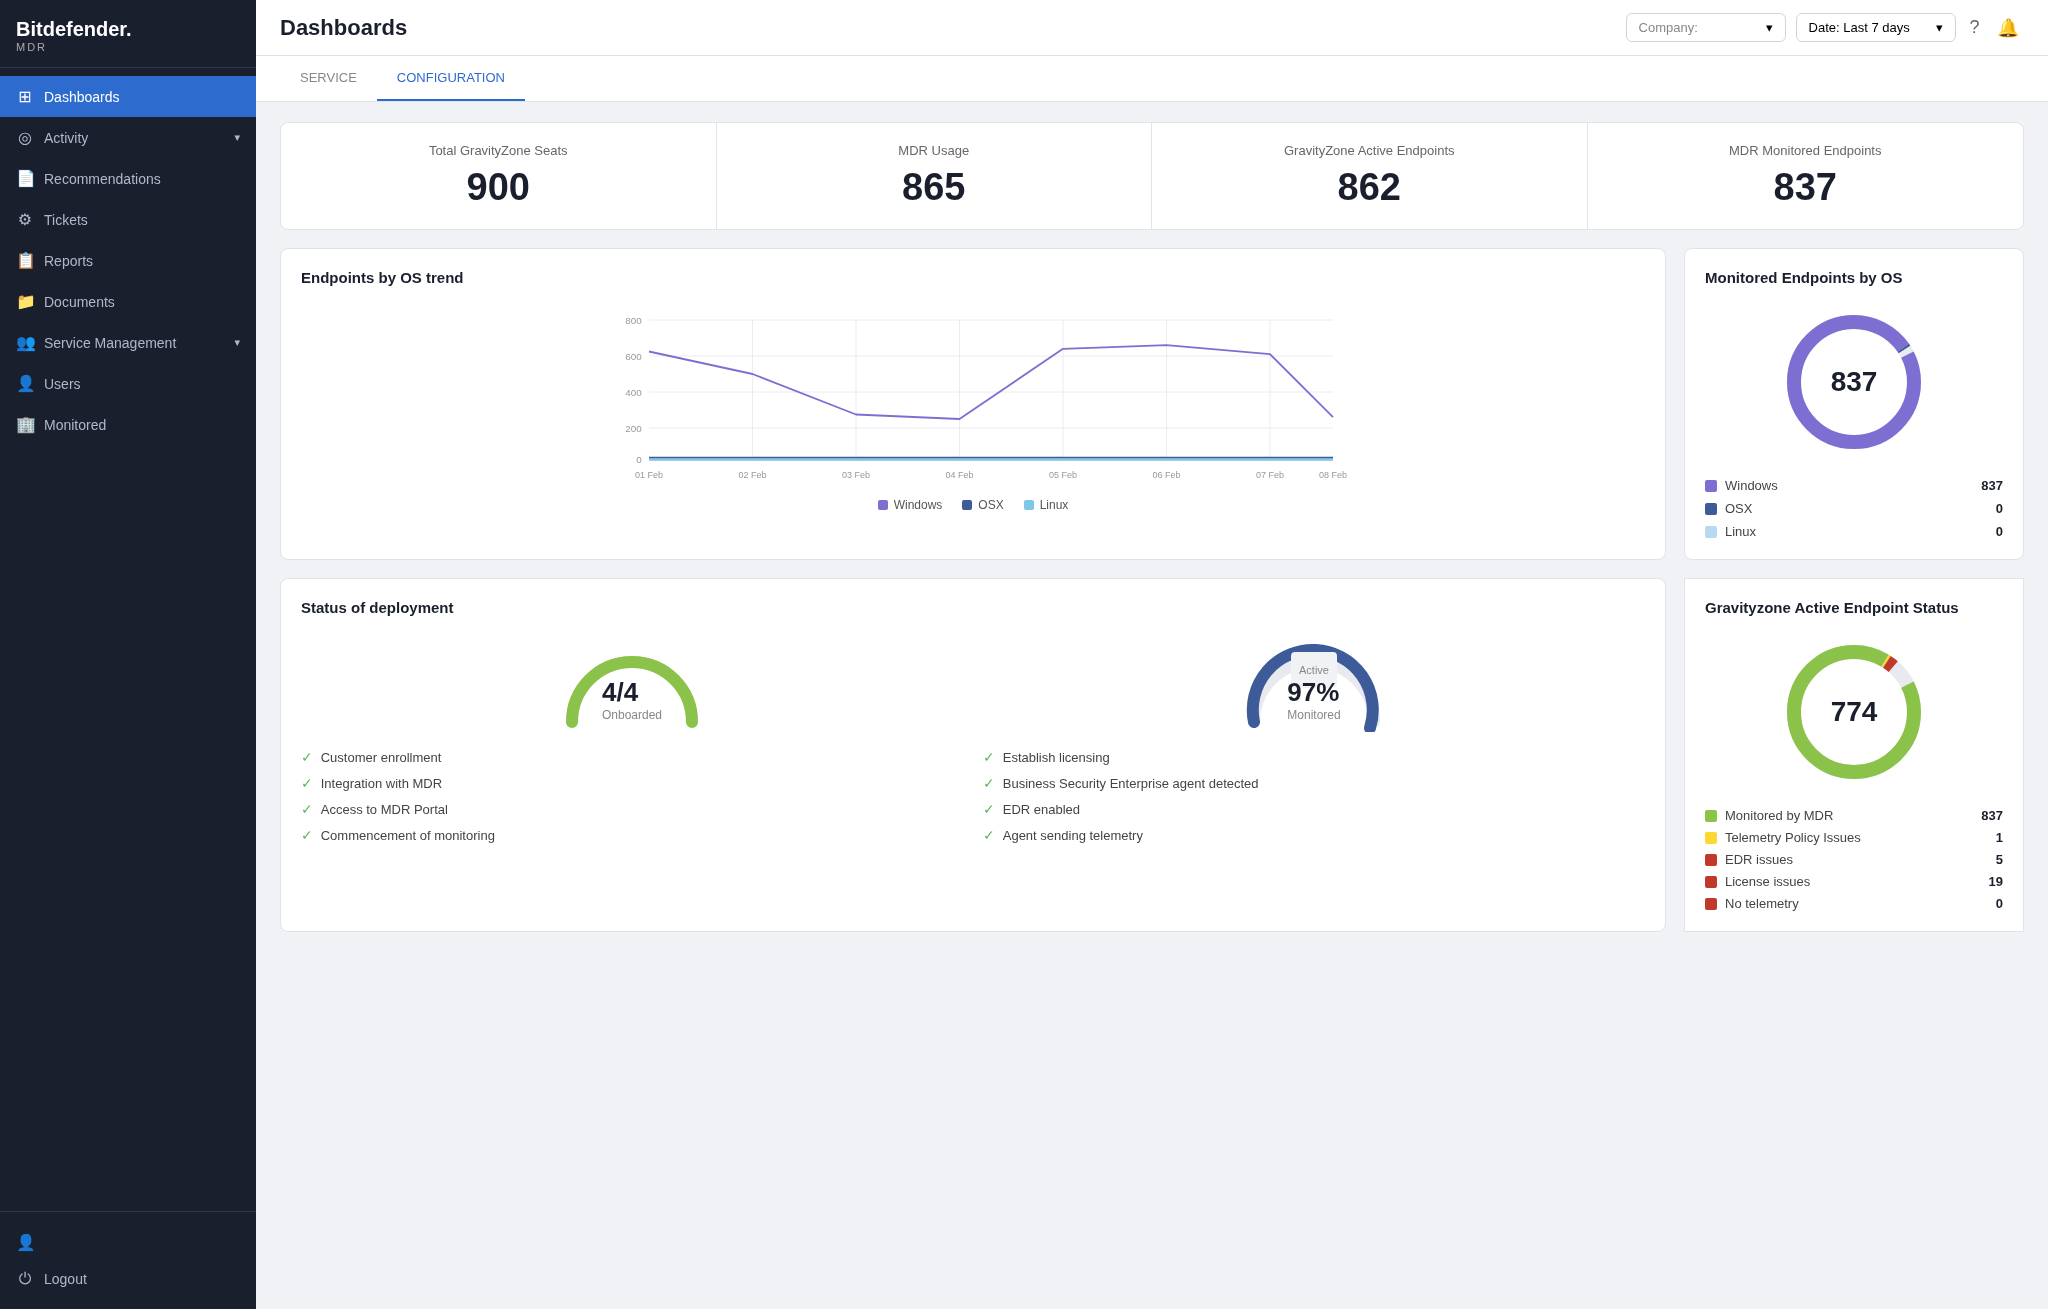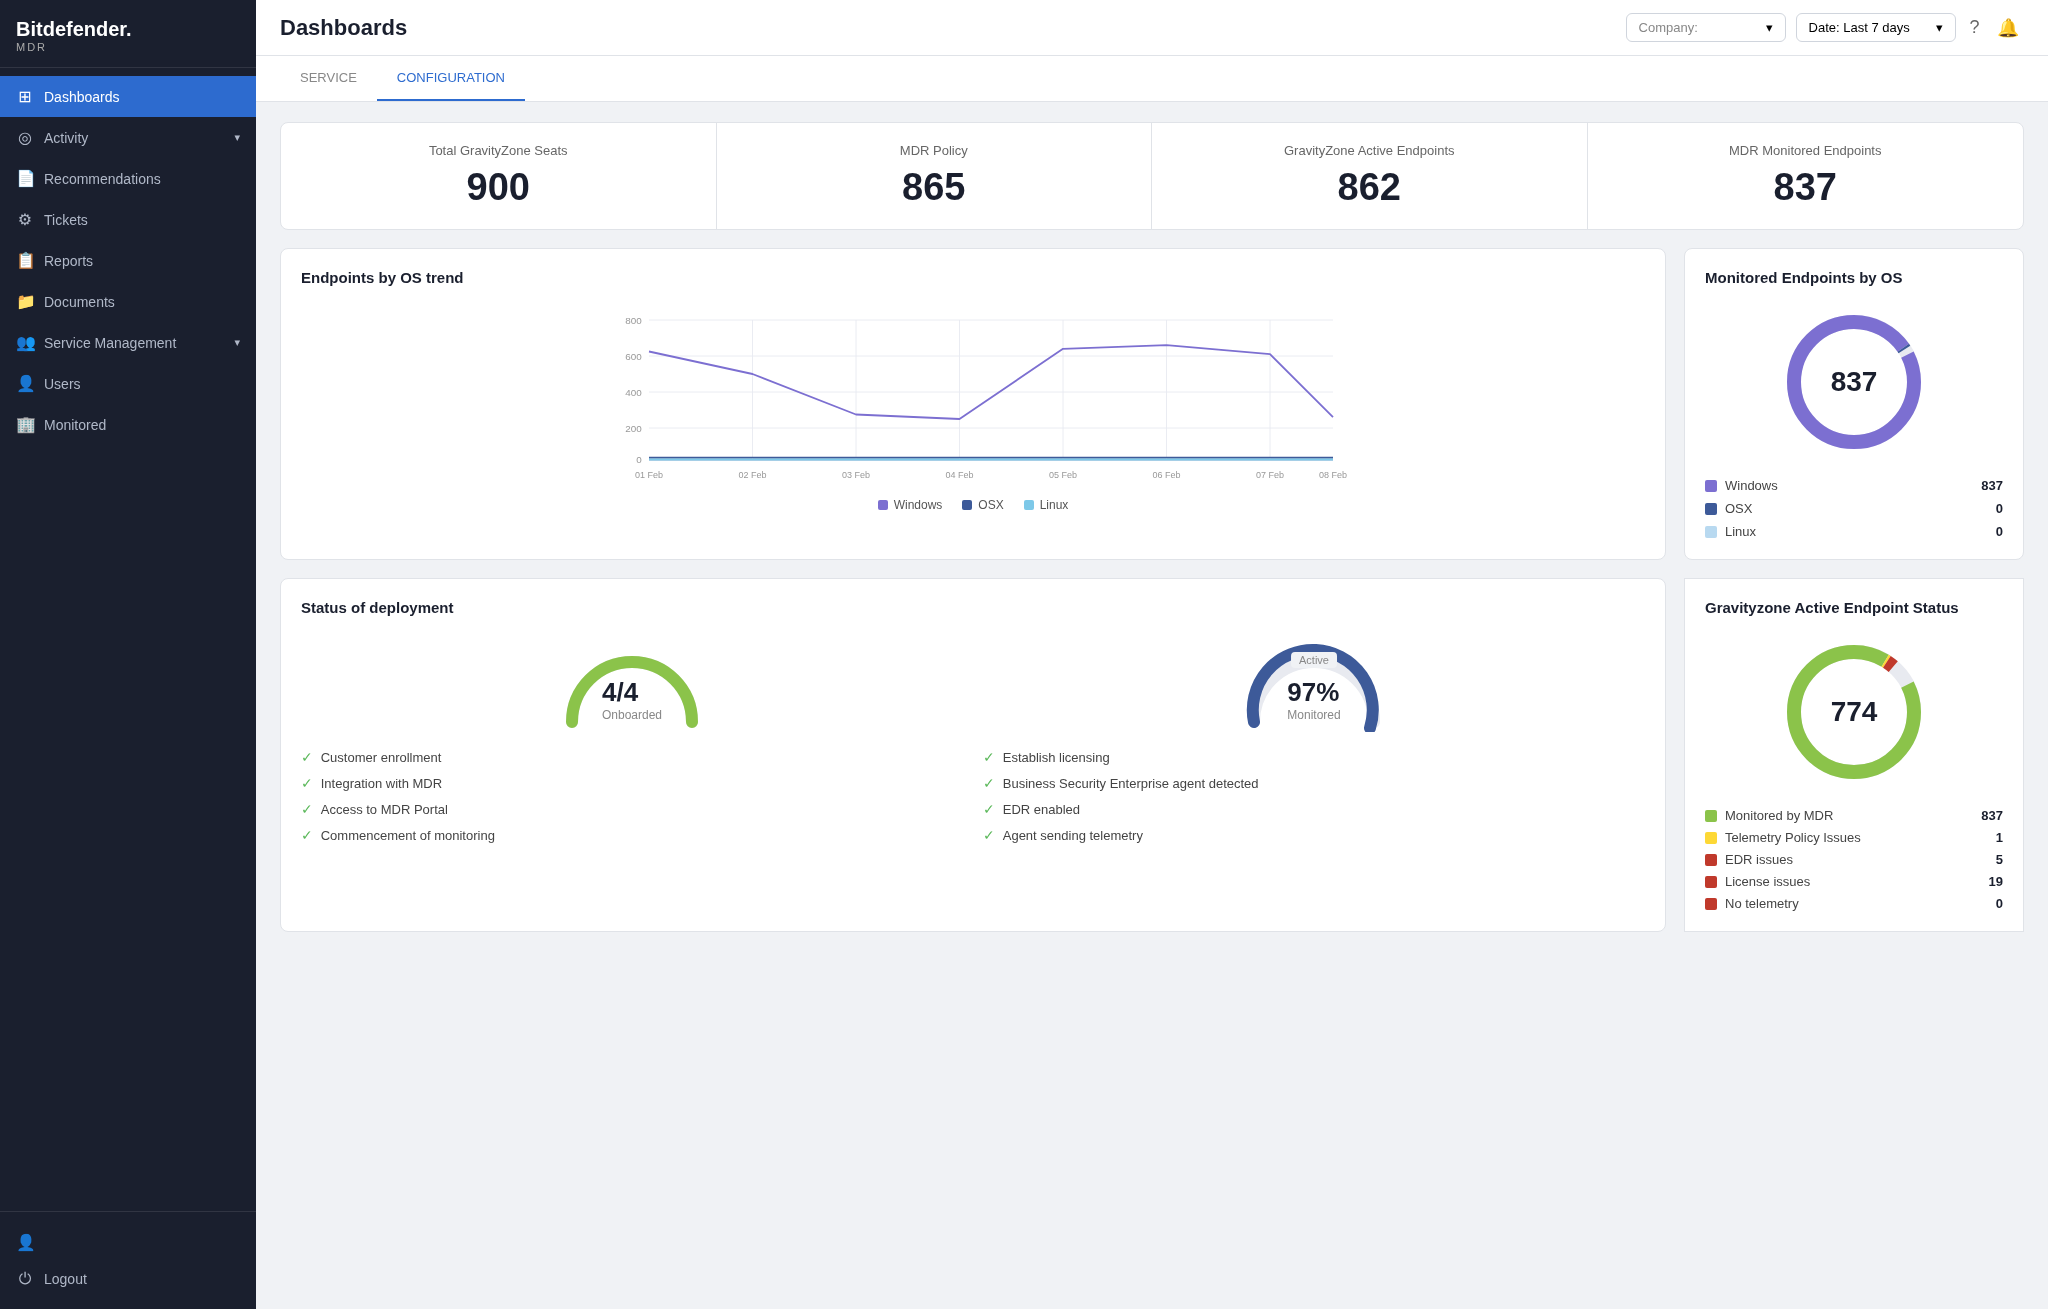--- a/index.html
+++ b/index.html
@@ -228,21 +228,21 @@
       </div>
 
     <div class="dashboard-content">
 
       <div class="stats-row" id="stats-row">
           <div class="stat-card">
     <div class="stat-label">Total GravityZone Seats</div>
     <div class="stat-value">900</div>
   </div>
           <div class="stat-card">
-    <div class="stat-label">MDR Policy</div>
+    <div class="stat-label">MDR Usage</div>
     <div class="stat-value">865</div>
   </div>
           <div class="stat-card">
     <div class="stat-label">GravityZone Active Endpoints</div>
     <div class="stat-value">862</div>
   </div>
           <div class="stat-card">
     <div class="stat-label">MDR Monitored Endpoints</div>
     <div class="stat-value">837</div>
   </div>
@@ -378,21 +378,21 @@
             </div>
 
             <div>
               <div class="gauge-section">
                 <div class="gauge-svg-wrap" style="position:relative;">
                   <svg width="160" height="100" viewBox="0 0 160 100">
                     <path d="M 20,90 A 60,60 0 0 1 140,90" fill="none" stroke="#e8eaf0" stroke-width="12" stroke-linecap="round"></path>
                     <path d="M 20,90 A 60,60 0 1 1 136,96" fill="none" stroke="#3d5a99" stroke-width="12" stroke-linecap="round"></path>
                     <circle cx="137" cy="88" r="5" fill="#3d5a99"></circle>
                   </svg>
-                  <div style="position:absolute;top:20%;left:50%;transform:translateX(-50%);background:#f0f2f5;border-radius:4px;padding:2px 8px;font-size:11px;color:#888;white-space:nowrap;">Active</div>
+                  <div style="position:absolute;top:20%;left:50%;transform:translateX(-50%);background:#f0f2f5;border-radius:4px;padding:12px 8px;font-size:11px;color:#888;white-space:nowrap;">Active</div>
                   <div class="gauge-center-text">
                     <span class="gauge-big">97%</span>
                     <span class="gauge-small">Monitored</span>
                   </div>
                 </div>
               </div>
               <div class="checklist" id="checklist-right">
                   <div class="check-item">
       <span class="check-icon">✓</span>
       <span>Establish licensing</span>

